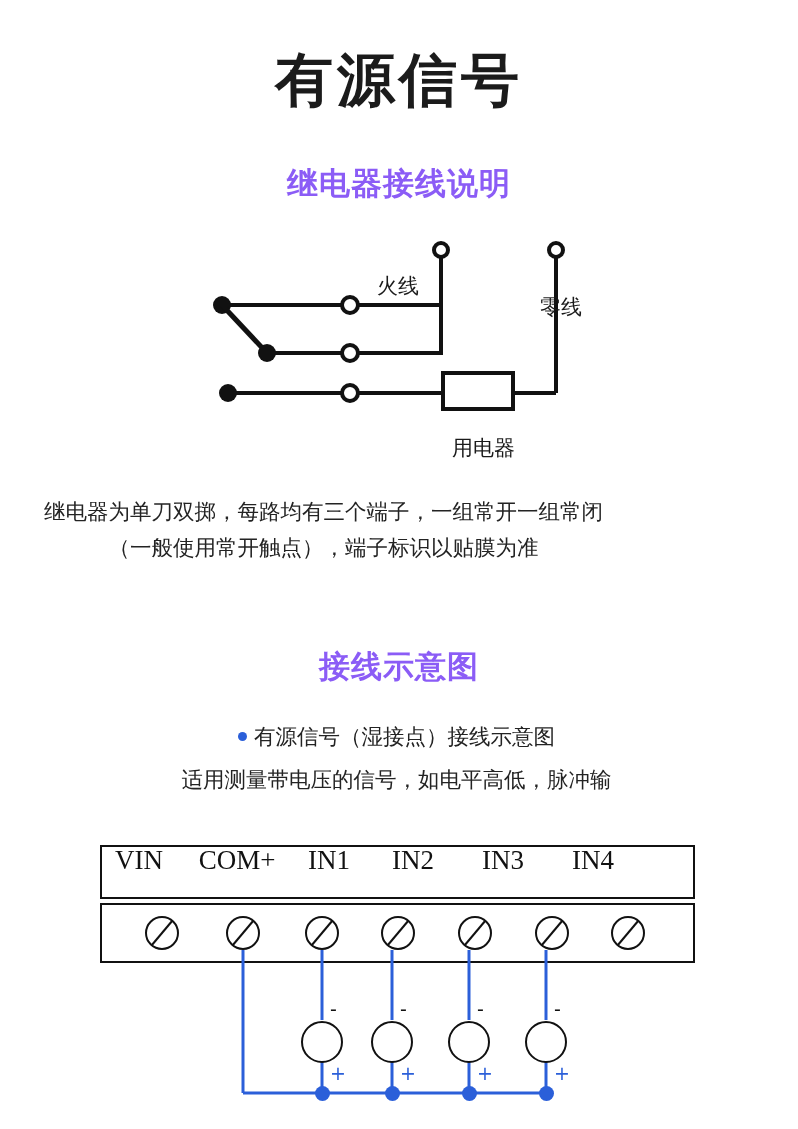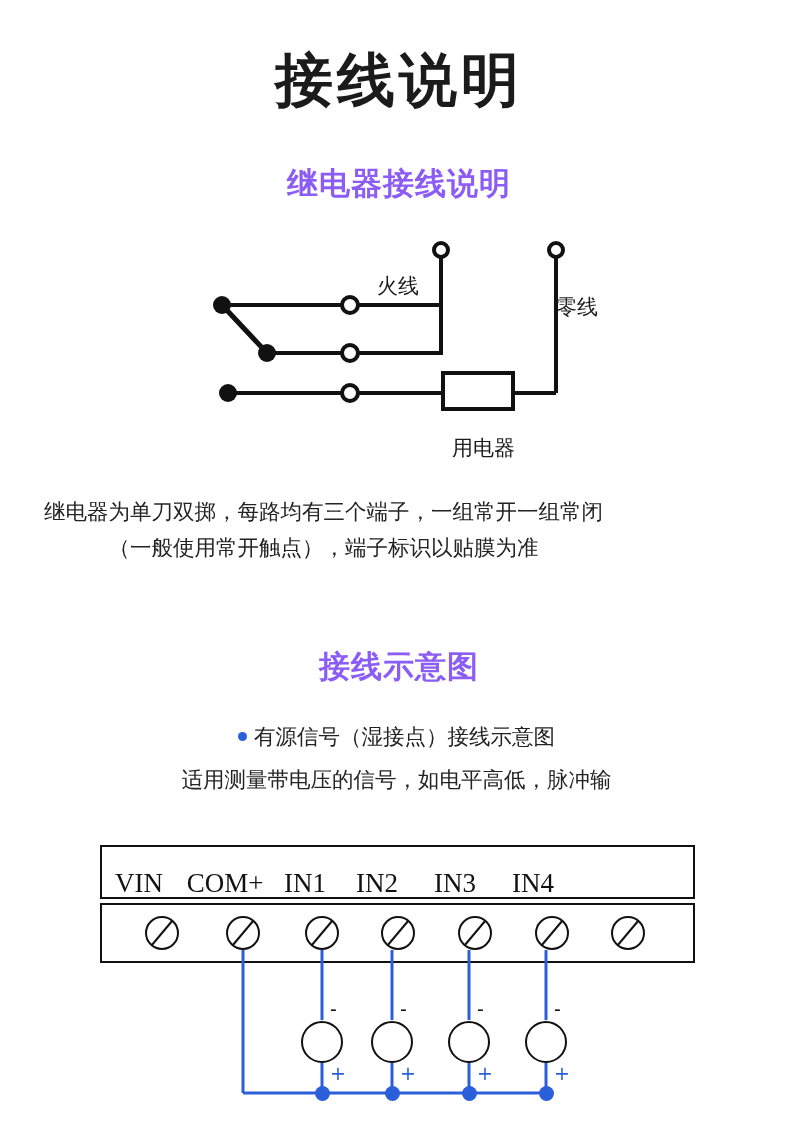--- a/index.html
+++ b/index.html
@@ -57,21 +57,21 @@
     height: 230px;
   }
   .schem-label {
     position: absolute;
     font-size: 21px;
     color: #1a1a1a;
     font-family: "DejaVu Sans", sans-serif;
     white-space: nowrap;
   }
   #label-live  { left: 377px; top: 272px; }
-  #label-null  { left: 556px; top: 293px; }
+  #label-null  { left: 540px; top: 293px; }
   #label-load  { left: 438px; top: 434px; margin-left: 14px; }
 
   
   .para {
     position: absolute;
     left: 0;
     width: 647px;
     text-align: center;
     font-size: 21.5px;
     line-height: 36px;
@@ -129,21 +129,22 @@
     width: 595px; height: 60px;
     border: 2px solid #111;
     box-sizing: border-box;
     background: #fff;
   }
   .term-labels {
     position: absolute;
     left: 0; top: 0;
     width: 595px; height: 54px;
     display: flex;
-    align-items: flex-end;
+    align-items: flex-start;
+    gap: 12px;
   }
   .term-label {
     font-family: "Liberation Serif", serif;
     font-size: 27px;
     color: #111;
     text-align: center;
     white-space: nowrap;
   }
   .screw {
     position: absolute;
@@ -195,21 +196,21 @@
     width: 15px; height: 15px;
     border-radius: 50%;
     background: #2b5fd9;
   }
 </style>
 </head>
 <body>
 
 <div class="page">
 
-  <div class="main-title">接线说明</div>
+  <div class="main-title">有源信号</div>
 
   <div class="section-title" id="relay-title">继电器接线说明</div>
 
   <div class="schematic">
     <svg width="798" height="230" viewBox="0 0 798 230" xmlns="http://www.w3.org/2000/svg">
 
       <line x1="441" y1="27" x2="441" y2="130" stroke="#111" stroke-width="4"></line>
 
       <line x1="355" y1="80" x2="441" y2="80" stroke="#111" stroke-width="4"></line>
 

